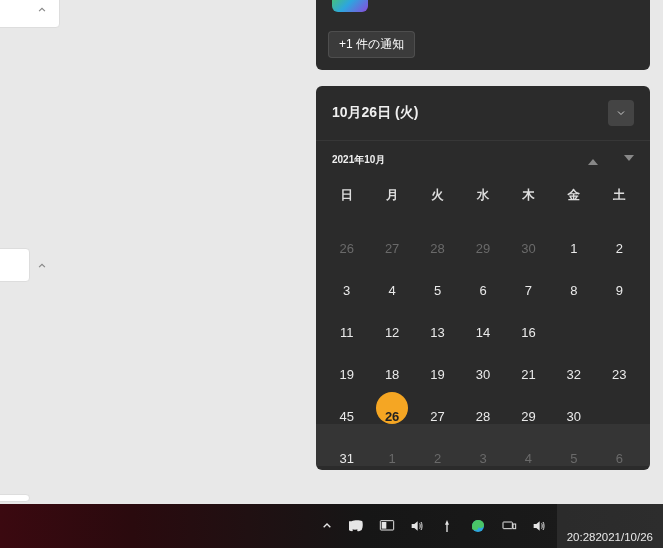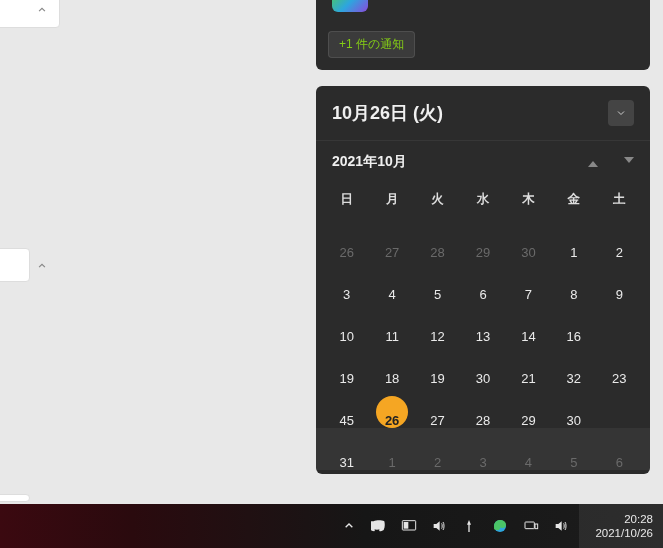--- a/index.html
+++ b/index.html
@@ -5,50 +5,50 @@
 * { margin: 0; padding: 0; box-sizing: border-box; font-family: "Segoe UI", "Yu Gothic UI", sans-serif; }
 body { width: 663px; height: 548px; background: #e8e8e8; position: relative; overflow: hidden; }
 
 .bg-panels { position: absolute; left: 0; top: 0; }
 .panel { position: absolute; background: #fff; border: 1px solid #ddd; border-radius: 4px; }
 .chevron-btn { position: absolute; width: 24px; height: 24px; display: flex; align-items: center; justify-content: center; color: #888; }
 .chevron-btn svg { width: 14px; height: 14px; }
 
 .notif-card { position: absolute; left: 316px; top: 0; width: 334px; height: 70px; background: #2b2b2b; border-radius: 0 0 6px 6px; padding: 8px 12px; }
 .notif-icon { position: absolute; left: 16px; top: -8px; width: 36px; height: 20px; border-radius: 6px; background: linear-gradient(135deg,#4ec95b 0%,#2da6de 50%,#8a4adb 100%); }
-.notif-more { position: absolute; left: 12px; bottom: 12px; background: rgba(255,255,255,0.08); border: 1px solid rgba(255,255,255,0.1); border-radius: 4px; color: #84cc16; font-size: 12px; padding: 4px 10px; cursor: pointer; }
+.notif-more { position: absolute; left: 12px; bottom: 12px; background: rgba(255,255,255,0.08); border: 1px solid rgba(255,255,255,0.1); border-radius: 4px; color: #ffffff; font-size: 12px; padding: 4px 10px; cursor: pointer; }
 
 .cal-wrap { position: absolute; left: 316px; top: 86px; width: 334px; background: #2b2b2b; border-radius: 6px; overflow: hidden; }
 .cal-header { display: flex; align-items: center; justify-content: space-between; padding: 14px 16px; border-bottom: 1px solid rgba(255,255,255,0.06); }
-.cal-header-date { color: #f0f0f0; font-size: 18px; font-weight: 600; }
+.cal-header-date { color: #f0f0f0; font-size: 14px; font-weight: 600; }
 .collapse-btn { width: 26px; height: 26px; border-radius: 4px; background: rgba(255,255,255,0.12); display: flex; align-items: center; justify-content: center; cursor: pointer; }
 .collapse-btn svg { width: 12px; height: 12px; fill: #ccc; }
 
 .month-row { display: flex; align-items: center; justify-content: space-between; padding: 12px 16px 6px; }
-.month-label { color: #f0f0f0; font-size: 14px; font-weight: 600; }
+.month-label { color: #f0f0f0; font-size: 10px; font-weight: 600; }
 .month-nav { display: flex; gap: 26px; }
 .tri { width: 10px; height: 10px; cursor: pointer; }
 .tri-up { border-left: 5px solid transparent; border-right: 5px solid transparent; border-bottom: 6px solid #888; }
 .tri-down { border-left: 5px solid transparent; border-right: 5px solid transparent; border-top: 6px solid #888; }
 
 .dow-row, .week-row { display: grid; grid-template-columns: repeat(7, 1fr); padding: 0 8px; }
 .dow { text-align: center; color: #ddd; font-size: 12.5px; font-weight: 600; padding: 14px 0 10px; }
 .day { height: 42px; display: flex; align-items: flex-end; justify-content: center; font-size: 13px; color: #eaeaea; cursor: pointer; position: relative; }
 .day.out { color: #6a6a6a; }
 .day.today::before { content: ""; position: absolute; width: 32px; height: 32px; border-radius: 50%; background: #f5a623; z-index: 0; }
 .day.today span { position: relative; z-index: 1; color: #222; font-weight: 600; }
 .day span { position: relative; z-index: 1; }
 .highlight-row { background: rgba(255,255,255,0.05); }
 .cal-body { padding-bottom: 4px; }
 
 .taskbar { position: absolute; left: 0; bottom: 0; width: 663px; height: 44px; background: linear-gradient(90deg, #3b0910 0%, #2a0a0e 20%, #161616 55%, #1c1c1c 100%); display: flex; align-items: center; justify-content: flex-end; padding-right: 0; }
 .tray { display: flex; align-items: center; gap: 14px; padding: 0 10px; }
 .tray-ico { width: 16px; height: 16px; display: flex; align-items: center; justify-content: center; color: #e5e5e5; }
 .tray-ico svg { width: 16px; height: 16px; fill: currentColor; }
-.clock { background: rgba(255,255,255,0.08); padding: 4px 10px; height: 44px; display: flex; flex-direction: column; align-items: flex-end; justify-content: center; color: #e8e8e8; font-size: 11.5px; line-height: 1.25; min-width: 84px; }
+.clock { background: rgba(255,255,255,0.08); padding: 4px 10px; height: 44px; display: flex; flex-direction: row; align-items: flex-end; justify-content: center; color: #e8e8e8; font-size: 11.5px; line-height: 1.25; min-width: 84px; }
 </style>
 </head>
 <body>
 
 <div class="bg-panels">
   <div class="panel" style="left:-10px; top:-20px; width:70px; height:48px;"></div>
   <div class="chevron-btn" style="left:30px; top:-2px;">
     <svg viewBox="0 0 24 24">
         <path d="M7 14l5-5 5 5" fill="none" stroke="#888" stroke-width="2"></path>
       </svg>
@@ -137,23 +137,20 @@
           </div>
           <div class="day">
             <span>8</span>
           </div>
           <div class="day">
             <span>9</span>
           </div>
         </div>
         <div class="week-row">
           <div class="day">
-            <span>10</span>
-          </div>
-          <div class="day">
             <span>11</span>
           </div>
           <div class="day">
             <span>12</span>
           </div>
           <div class="day">
             <span>13</span>
           </div>
           <div class="day">
             <span>14</span>

